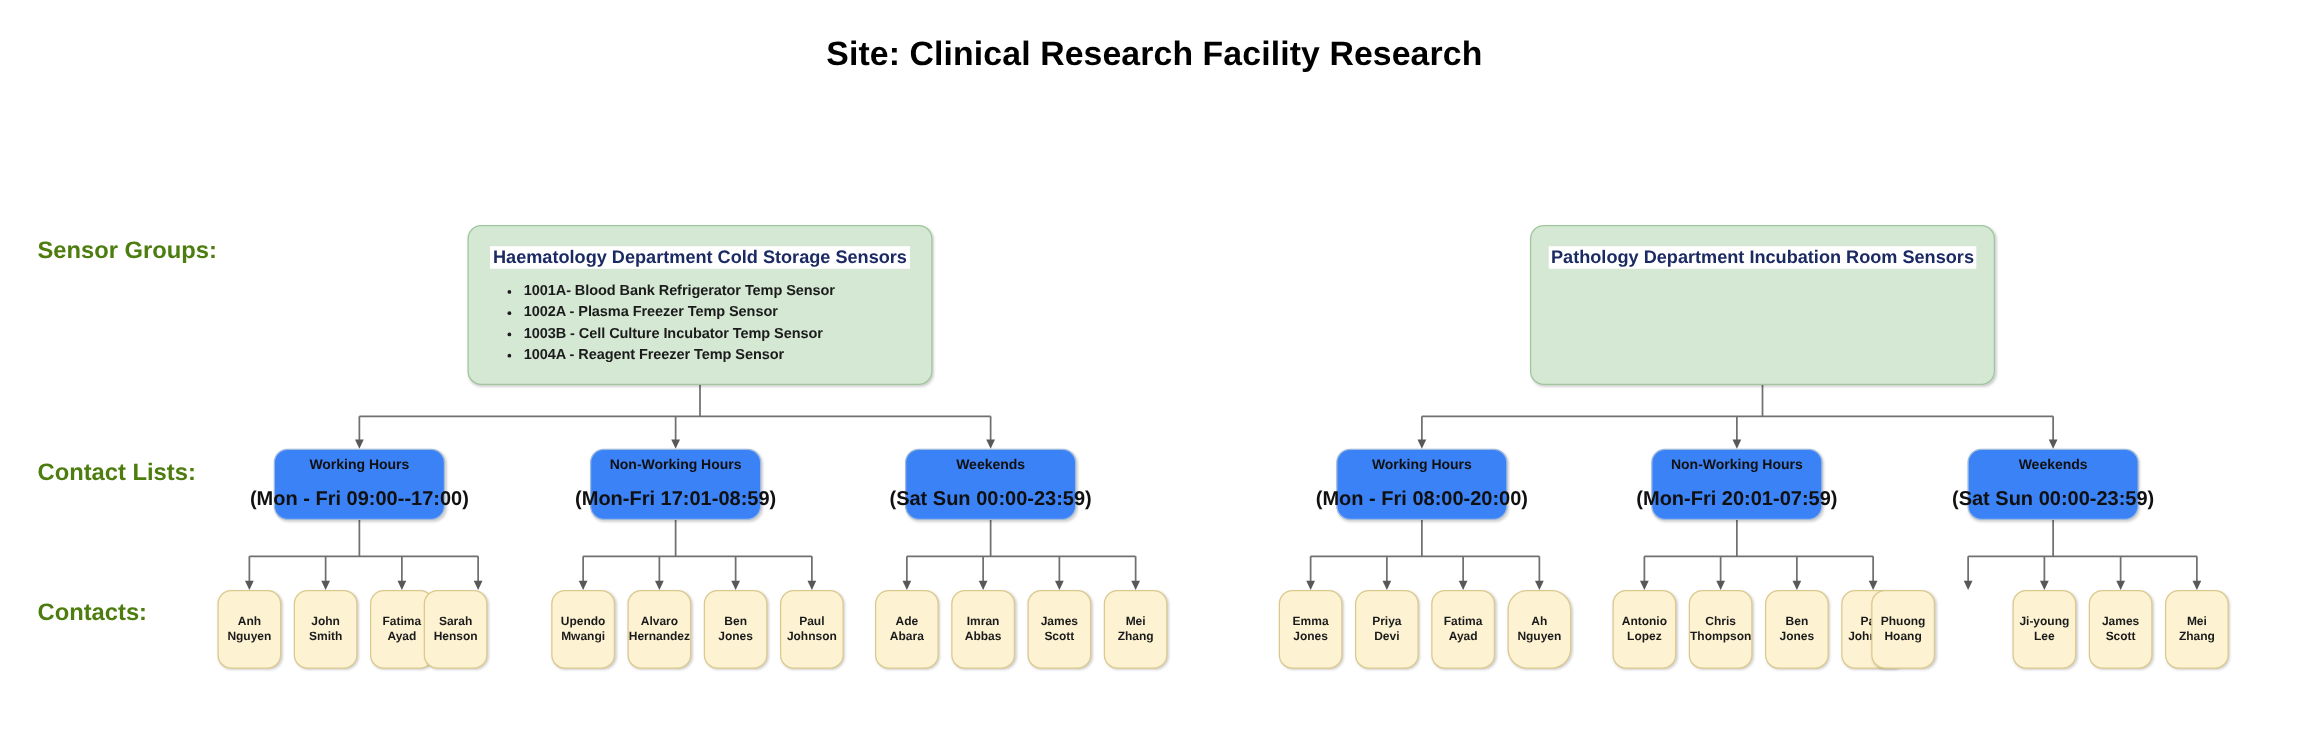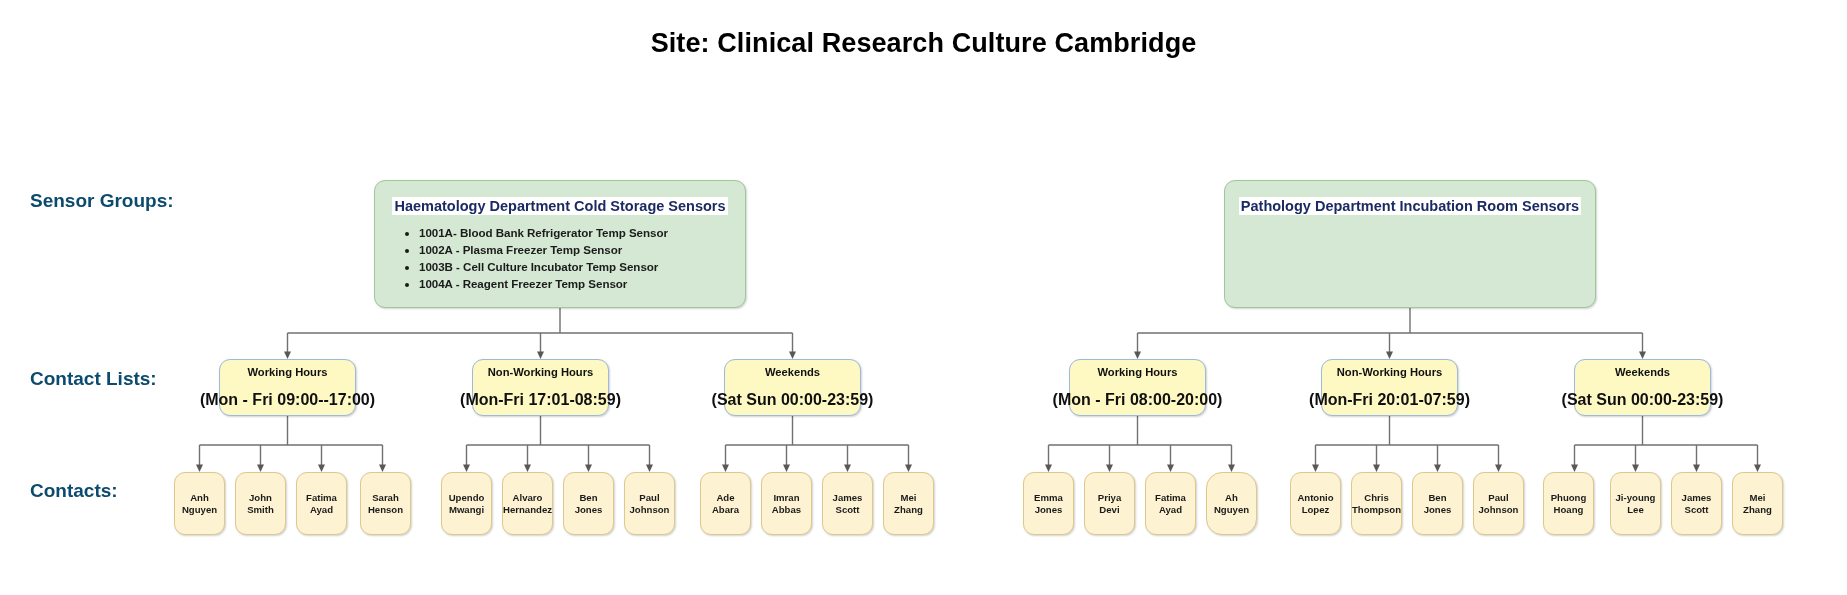--- a/index.html
+++ b/index.html
@@ -30,21 +30,21 @@
     font-weight: bold;
     color: #000000;
     letter-spacing: 0.1px;
   }
 
   
   .row-label {
     position: absolute;
     font-size: 19px;
     font-weight: bold;
-    color: #0c4a6e;
+    color: #4d7c0f;
     white-space: nowrap;
   }
   #row-label-sensor-groups { left: 30px; top: 190px; }
   #row-label-contact-lists { left: 30px; top: 368px; }
   #row-label-contacts      { left: 30px; top: 480px; }
 
   
   .node {
     position: absolute;
     box-sizing: border-box;
@@ -80,21 +80,21 @@
     font-size: 11.6px;
     font-weight: bold;
     color: #1b1b1b;
     line-height: 1.47;
     letter-spacing: -0.05px;
   }
   .group-box ul li sub { font-size: 9px; }
 
   
   .list-box {
-    background: #fef9c3;
+    background: #3b82f6;
     border: 1px solid #9cb9de;
     width: 137px;
     height: 57px;
     top: 359px;
     display: flex;
     flex-direction: column;
     align-items: center;
     justify-content: center;
   }
   .list-box .list-title {
@@ -140,21 +140,21 @@
     width: 1847px;
     height: 595px;
     pointer-events: none;
   }
 </style>
 </head>
 <body>
 
 <div id="canvas">
 
-  <div id="page-title">Site: Clinical Research Culture Cambridge</div>
+  <div id="page-title">Site: Clinical Research Facility Research</div>
 
   <div class="row-label" id="row-label-sensor-groups">Sensor Groups:</div>
   <div class="row-label" id="row-label-contact-lists">Contact Lists:</div>
   <div class="row-label" id="row-label-contacts">Contacts:</div>
 
   <svg id="connectors">
     <defs>
       <marker id="arrowhead" markerWidth="7" markerHeight="7" refX="3" refY="3.2" orient="auto">
         <path d="M0.5,0.7 L5.8,3.2 L0.5,5.7 z" fill="#585858"></path>
       </marker>
@@ -225,21 +225,21 @@
       </div>
       <div class="node contact-box" style="left: 174px;">
         <span>Anh Nguyen</span>
       </div>
       <div class="node contact-box" style="left: 235px;">
         <span>John Smith</span>
       </div>
       <div class="node contact-box" style="left: 296px;">
         <span>Fatima Ayad</span>
       </div>
-      <div class="node contact-box" style="left: 360px; justify-content: flex-end;">
+      <div class="node contact-box" style="left: 339px; justify-content: flex-end;">
         <span>Sarah Henson</span>
       </div>
       <div class="node list-box" style="left: 472px;">
         <div class="list-title">Non-Working Hours</div>
         <div class="list-hours">(Mon-Fri 17:01-08:59)</div>
       </div>
       <div class="node contact-box" style="left: 441px;">
         <span>Upendo Mwangi</span>
       </div>
       <div class="node contact-box" style="left: 502px;">
@@ -299,21 +299,21 @@
       <div class="node contact-box" style="left: 1412px;">
         <span>Ben Jones</span>
       </div>
       <div class="node contact-box" style="left: 1473px;">
         <span>Paul Johnson</span>
       </div>
       <div class="node list-box" style="left: 1574px;">
         <div class="list-title">Weekends</div>
         <div class="list-hours">(Sat Sun 00:00-23:59)</div>
       </div>
-      <div class="node contact-box" style="left: 1497px; margin-left: 46px;">
+      <div class="node contact-box" style="left: 1497px;">
         <span>Phuong Hoang</span>
       </div>
       <div class="node contact-box" style="left: 1610px;">
         <span>Ji-young Lee</span>
       </div>
       <div class="node contact-box" style="left: 1671px;">
         <span>James Scott</span>
       </div>
       <div class="node contact-box" style="left: 1732px;">
         <span>Mei Zhang</span>

